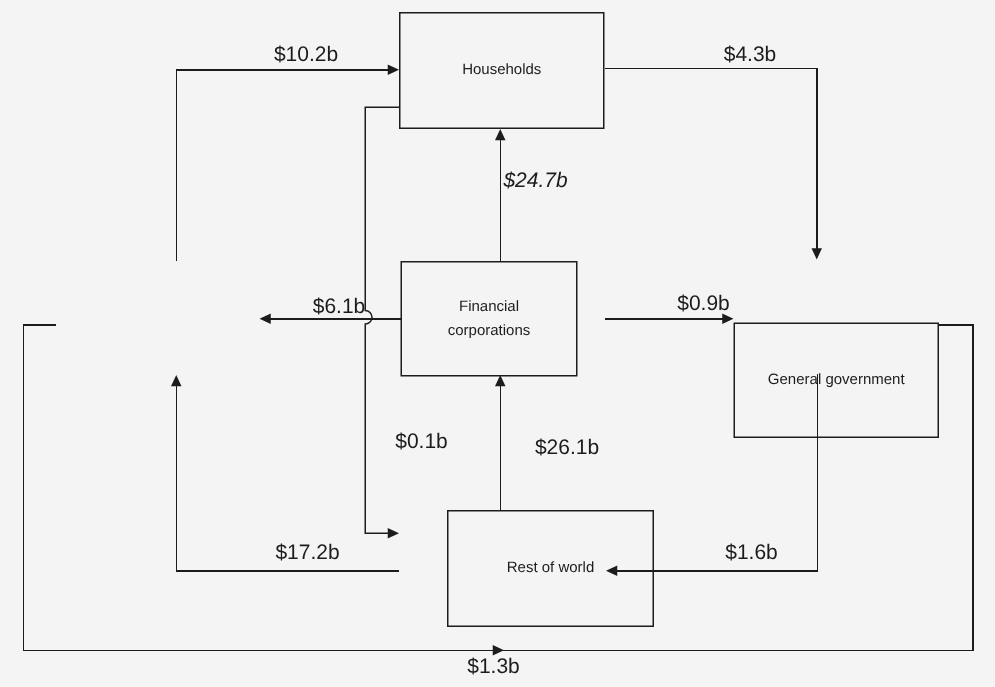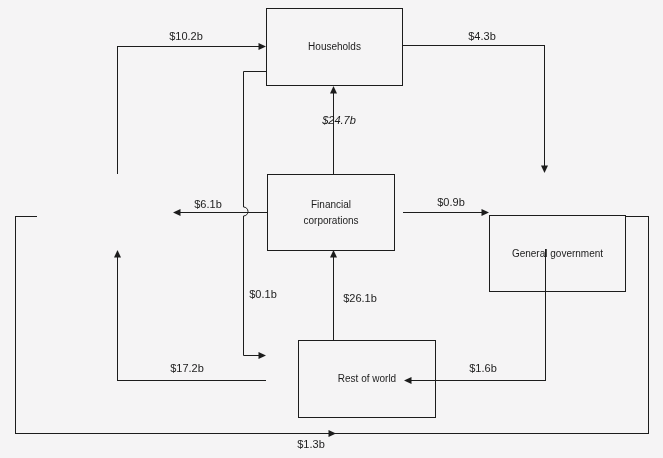--- a/index.html
+++ b/index.html
@@ -36,24 +36,25 @@
   .node span {
     display: inline-block;
     max-width: 92px;
     font-size: 10px;
     line-height: 16px;
     color: #1c1c1c;
   }
   .flow-label {
     position: absolute;
     transform: translate(-50%, -50%);
-    font-size: 11px;
+    font-size: 14px;
     line-height: 13px;
     white-space: nowrap;
     color: #1c1c1c;
+    margin-left: 18px;
   }
 </style>
 </head>
 <body>
 
 <div class="canvas">
 
   <svg class="lines" width="663" height="458" viewBox="0 0 663 458" fill="none" stroke="#1c1c1c" stroke-width="1">
 
     <path shape-rendering="crispEdges" d="M117.5,174 L117.5,46.5 L259,46.5"></path>
@@ -85,21 +86,21 @@
 
     <path shape-rendering="crispEdges" d="M37,216.5 L15.5,216.5 L15.5,433.5 L648.5,433.5 L648.5,216.5 L625,216.5"></path>
     <polygon fill="#1c1c1c" stroke="none" points="336,433.5 328.5,430 328.5,437"></polygon>
   </svg>
 
   <div class="node" style="left:266px; top:8px; width:137px; height:78px;">
     <span>Households</span>
   </div>
 
 
-  <div class="node" style="left:267px; top:174px; width:128px; height:77px;">
+  <div class="node" style="left:267px; top:174px; width:118px; height:77px;">
     <span>Financial corporations</span>
   </div>
 
   <div class="node" style="left:489px; top:173px; width:137px; height:77px;margin-top:42px;">
     <span>General government</span>
   </div>
 
   <div class="node" style="left:266px; top:340px; width:138px; height:78px;margin-left:32px;">
     <span>Rest of world</span>
   </div>

